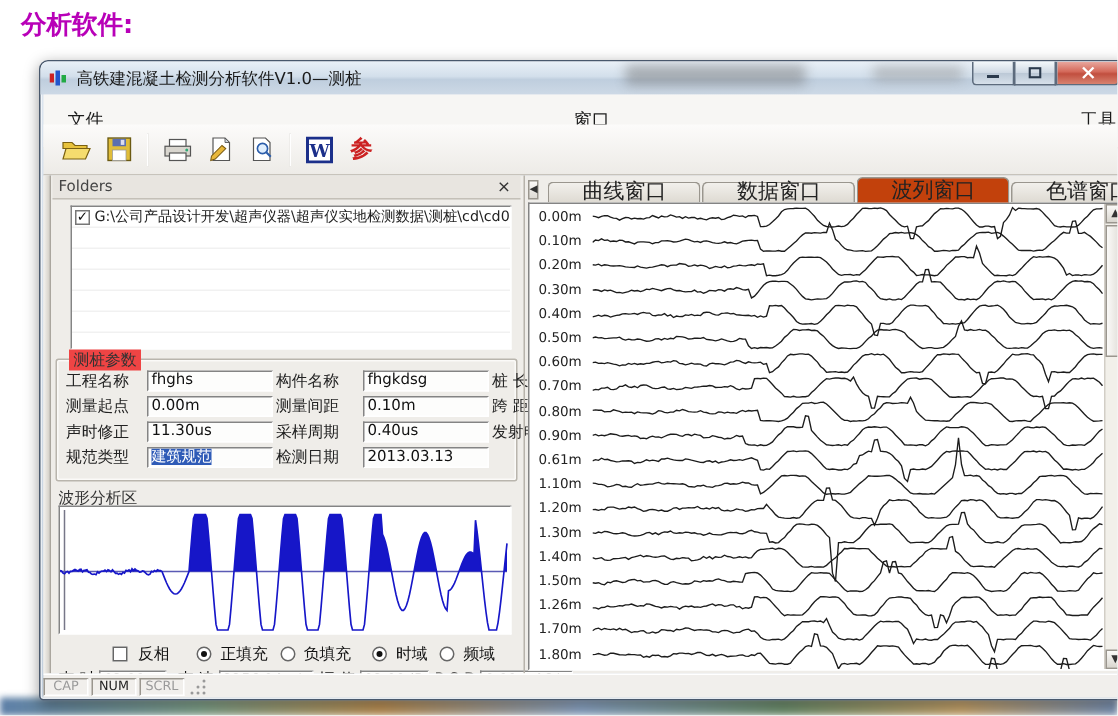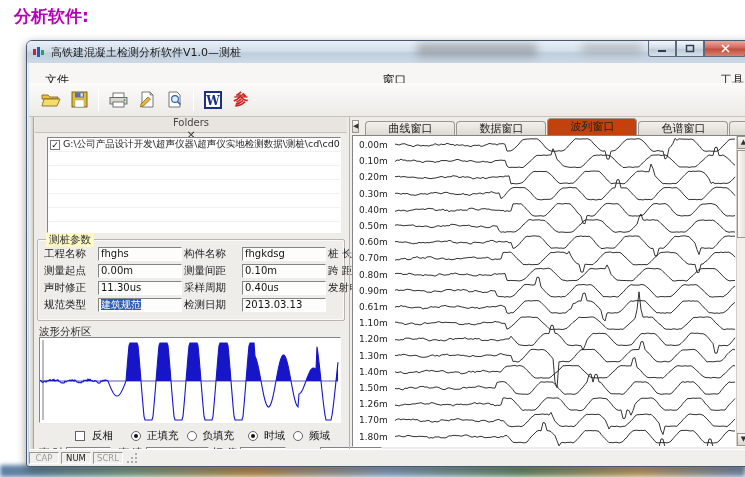--- a/index.html
+++ b/index.html
@@ -42,32 +42,32 @@
   .param-glyph { font-size:15px; font-weight:bold; color:#cc2222; }
 
   .client { position:absolute; left:2px; top:76px; width:723px; height:332px; background:#efede9; }
 
   
   .gripper { position:absolute; left:0; top:0; width:5px; height:332px;
     background:linear-gradient(90deg,#f4f2ee,#d4d0c8); border-right:1px solid #aaa69e; }
   .left-col { position:absolute; left:6px; top:0; width:312px; height:332px; }
 
   .folders-header { position:absolute; left:0; top:0; width:312px; height:16px; background:#e8e5e0;
-    border-bottom:1px solid #c4c0b8; font-size:10px; color:#444; display:flex; align-items:center; padding:0 4px;flex-direction:column; }
+    border-bottom:1px solid #c4c0b8; font-size:10px; color:#444; display:flex; align-items:center; padding:0 4px; }
   .folders-header .grow { flex:1; }
   .folders-close { font-size:11px; color:#333; width:14px; text-align:center; }
   .listbox { position:absolute; left:12px; top:20px; width:294px; height:96px; background:#fff;
     border:1px solid; border-color:#848484 #fff #fff #848484; overflow:hidden; }
   .list-item { display:flex; align-items:center; gap:3px; height:14px; padding-left:2px; border-bottom:1px solid #f1f1f1; }
   .checkbox { width:10px; height:10px; background:#fff; border:1px solid #777; font-size:9px; line-height:9px; text-align:center; color:#111; flex:0 0 auto; }
   .item-path { font-size:9.5px; color:#222; white-space:nowrap; overflow:hidden; }
 
   .group { position:absolute; left:2px; top:122px; width:308px; height:82px; border:1px solid #b9b5ad;
     border-radius:2px; box-shadow:inset 0 0 0 1px #fbfaf8; }
-  .group-title { position:absolute; left:8px; top:-7px; background:#fef9c3; padding:0 3px; font-size:10.5px; color:#333; }
+  .group-title { position:absolute; left:8px; top:-7px; background:#ef4444; padding:0 3px; font-size:10.5px; color:#333; }
   .params-grid { position:absolute; left:6px; top:7px; display:grid;
     grid-template-columns:52px 84px 56px 84px 46px 72px; column-gap:2px; row-gap:3px; align-items:center; }
   .p-label { font-size:10.5px; color:#222; white-space:nowrap; }
   .field { height:14px; background:#fdfdfc; border:1px solid; border-color:#848484 #fff #fff #848484;
     font-size:10px; color:#111; padding:0 2px; line-height:12px; white-space:nowrap; overflow:hidden; }
   .field .hl { background:#2f5bb7; color:#fff; }
 
   .wave-label { position:absolute; left:4px; top:208px; font-size:10.5px; color:#333; }
   .wave-plot-box { position:absolute; left:4px; top:220px; width:302px; height:86px; background:#fff;
     border:1px solid; border-color:#848484 #fff #fff #848484; }
@@ -80,21 +80,21 @@
   .ro-label { white-space:pre; margin-left:4px; }
   .ro-field { height:13px; background:#fff; border:1px solid; border-color:#848484 #fff #fff #848484;
     font-size:9.5px; padding:0 2px; line-height:12px; margin-left:3px; white-space:nowrap; }
 
   
   .right-panel { position:absolute; left:320px; top:0; width:403px; height:332px; border-left:1px solid #b7b3ab; }
   .tabstrip { position:absolute; left:0; top:0; width:403px; height:18px; display:flex; align-items:flex-end; padding:0 2px; }
   .tab-arrow { width:13px; height:13px; border:1px solid #9a968e; background:linear-gradient(#fbfaf8,#dddad4);
     font-size:7px; line-height:11px; text-align:center; color:#333; margin-bottom:2px; }
   .tabs-flex { flex:1; display:flex; align-items:flex-end; padding-left:6px; gap:1px; }
-  .tab { height:14px; padding:0 22px; font-size:11px; color:#222; border:1px solid #9a968e; border-bottom:none;
+  .tab { height:14px; padding:0 22px; font-size:14px; color:#222; border:1px solid #9a968e; border-bottom:none;
     border-radius:4px 4px 0 0; background:linear-gradient(#f2f0ec,#dedad2); line-height:13px; white-space:nowrap; }
   .tab.active { height:17px; background:#c2410c; line-height:16px; position:relative; z-index:2; }
   .wave-area { position:absolute; left:2px; top:18px; width:399px; height:312px; background:#fff;
     border:1px solid; border-color:#848484 #fff #fff #848484; overflow:hidden; }
   .depth-label { position:absolute; left:6px; width:34px; font-size:9px; color:#222; }
   .traces { position:absolute; left:42px; top:0; }
   .vscroll { position:absolute; right:0; top:0; width:14px; height:310px; background:#f2f0ea; border-left:1px solid #d2cec6; }
   .sb-btn { position:absolute; left:0; width:13px; height:13px; border:1px solid #9a968e; background:linear-gradient(#fbfaf8,#d9d6cf);
     font-size:7px; line-height:11px; text-align:center; color:#333; }
   .sb-thumb { position:absolute; left:0; top:14px; width:13px; height:88px; border:1px solid #9a968e;

